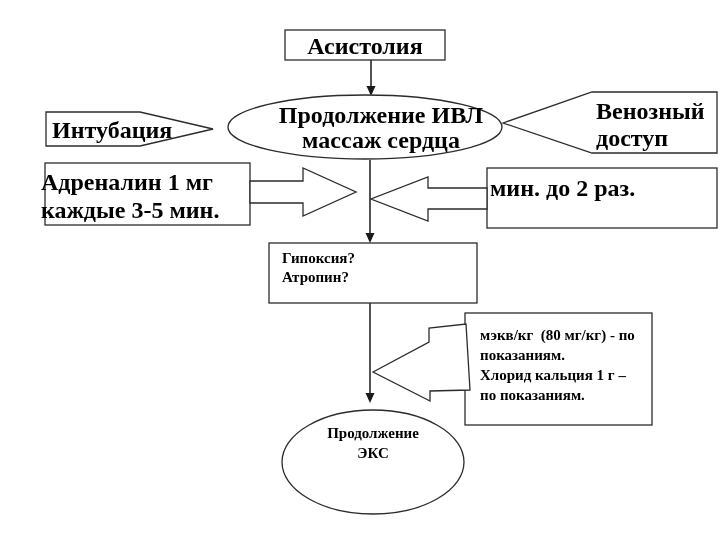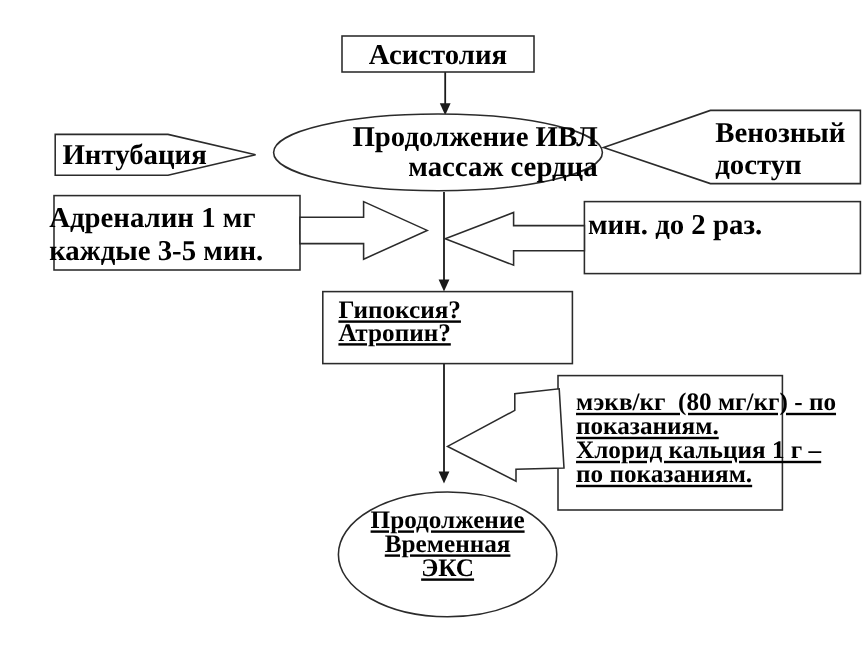--- a/index.html
+++ b/index.html
@@ -3,21 +3,21 @@
 <meta charset="utf-8">
 <style>
   html,body{margin:0;padding:0;background:#ffffff;}
   .stage{
     position:relative;width:720px;height:540px;background:#ffffff;
     font-family:"Liberation Serif", serif;color:#000;overflow:hidden;
   }
   .stage svg{position:absolute;left:0;top:0;}
   .txt{position:absolute;font-weight:bold;color:#000;}
   .big{font-size:24px;line-height:25px;}
-  .small{font-size:21px;line-height:19px;text-decoration:underline;}
+  .small{font-size:15px;line-height:19px;}
   .center{text-align:center;}
   .tl{display:block;white-space:pre;}
   .just{text-align:justify;text-align-last:justify;white-space:normal;}
   .shape{fill:#ffffff;stroke:#2b2b2b;stroke-width:1.3;}
   .conn{stroke:#1a1a1a;stroke-width:1.5;}
   .head{fill:#1a1a1a;stroke:none;}
 </style>
 </head>
 <body>
 
@@ -41,21 +41,21 @@
     <rect class="shape" x="487" y="168" width="230" height="60"></rect>
     <polygon class="shape" points="487,188 428,188 428,177 371,199 428,221 428,209 487,209"></polygon>
     <rect class="shape" x="269" y="243" width="208" height="60"></rect>
     <rect class="shape" x="465" y="313" width="187" height="112"></rect>
     <polygon class="shape" points="373,372 429,342 429,328 466,324 470,390 430,391 430,401"></polygon>
     <ellipse class="shape" cx="373" cy="462" rx="91" ry="52"></ellipse>
   </svg>
 
   <div class="txt big center" style="left:285px;top:34px;width:160px;">Асистолия</div>
 
-  <div class="txt big center" style="left:224px;top:103px;width:274px;text-align:right;">
+  <div class="txt big center" style="left:244px;top:103px;width:274px;">
     <span class="tl">Продолжение ИВЛ</span>
     <span class="tl">массаж сердца</span>
   </div>
 
   <div class="txt big" style="left:52px;top:118px;width:150px;">Интубация</div>
 
   <div class="txt big" style="left:596px;top:98px;width:118px;line-height:27px;">
     <span class="tl">Венозный</span>
     <span class="tl">доступ</span>
   </div>
@@ -76,17 +76,16 @@
 
   <div class="txt small" style="left:480px;top:325px;width:172px;line-height:20px;">
     <span class="tl">мэкв/кг  (80 мг/кг) - по</span>
     <span class="tl">показаниям.</span>
     <span class="tl">Хлорид кальция 1 г –</span>
     <span class="tl">по показаниям.</span>
   </div>
 
   <div class="txt small center" style="left:282px;top:423px;width:182px;line-height:20px;">
     <span class="tl">Продолжение</span>
-    <span class="tl">Временная</span>
     <span class="tl">ЭКС</span>
   </div>
 
 </div>
 
 </body></html>

